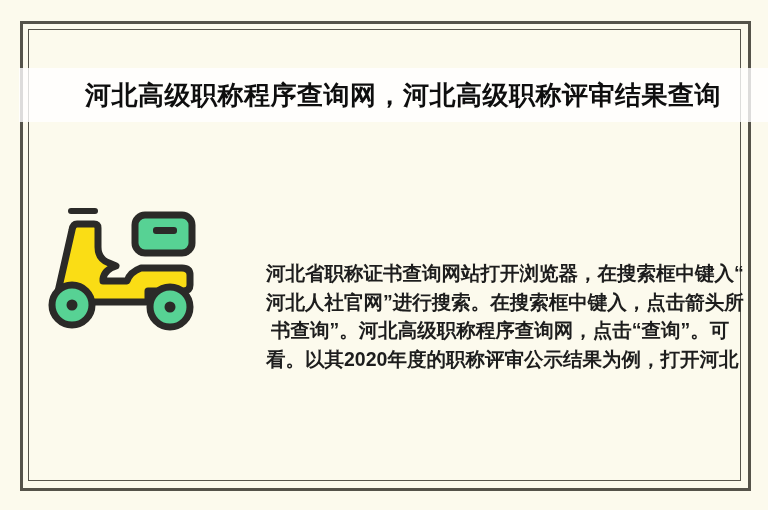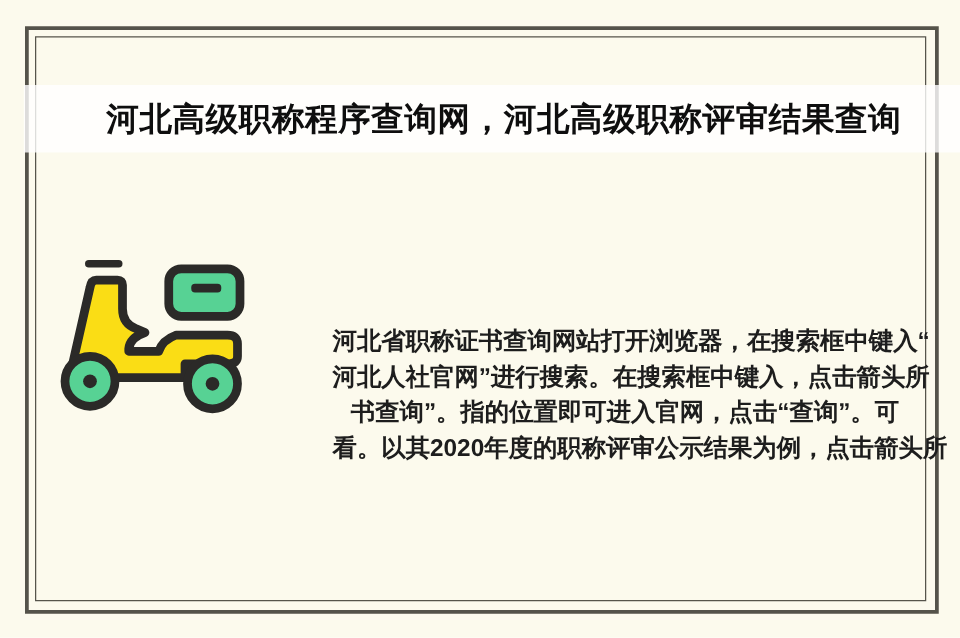--- a/index.html
+++ b/index.html
@@ -114,19 +114,19 @@
         <circle cx="125" cy="109" r="5.5" fill="#2b2a28"></circle>
 
         <rect x="90" y="17" width="57" height="38" rx="10" fill="#57d294" stroke="#2b2a28" stroke-width="7"></rect>
         <rect x="108" y="29" width="24" height="7" rx="3" fill="#2b2a28"></rect>
       </svg>
     </div>
 
     <div class="body-text">
         <div class="body-line">河北省职称证书查询网站打开浏览器，在搜索框中键入“</div>
         <div class="body-line">河北人社官网”进行搜索。在搜索框中键入，点击箭头所</div>
-        <div class="body-line">书查询”。指的位置即可进入官网，点击“查询”。可</div>
-        <div class="body-line">看。以其2020年度的职称评审公示结果为例，点击箭头所</div>
+        <div class="body-line">书查询”。河北高级职称程序查询网，点击“查询”。可</div>
+        <div class="body-line">看。以其2020年度的职称评审公示结果为例，打开河北</div>
       </div>
 
   </div>
 
 </div>
 
 </body></html>

